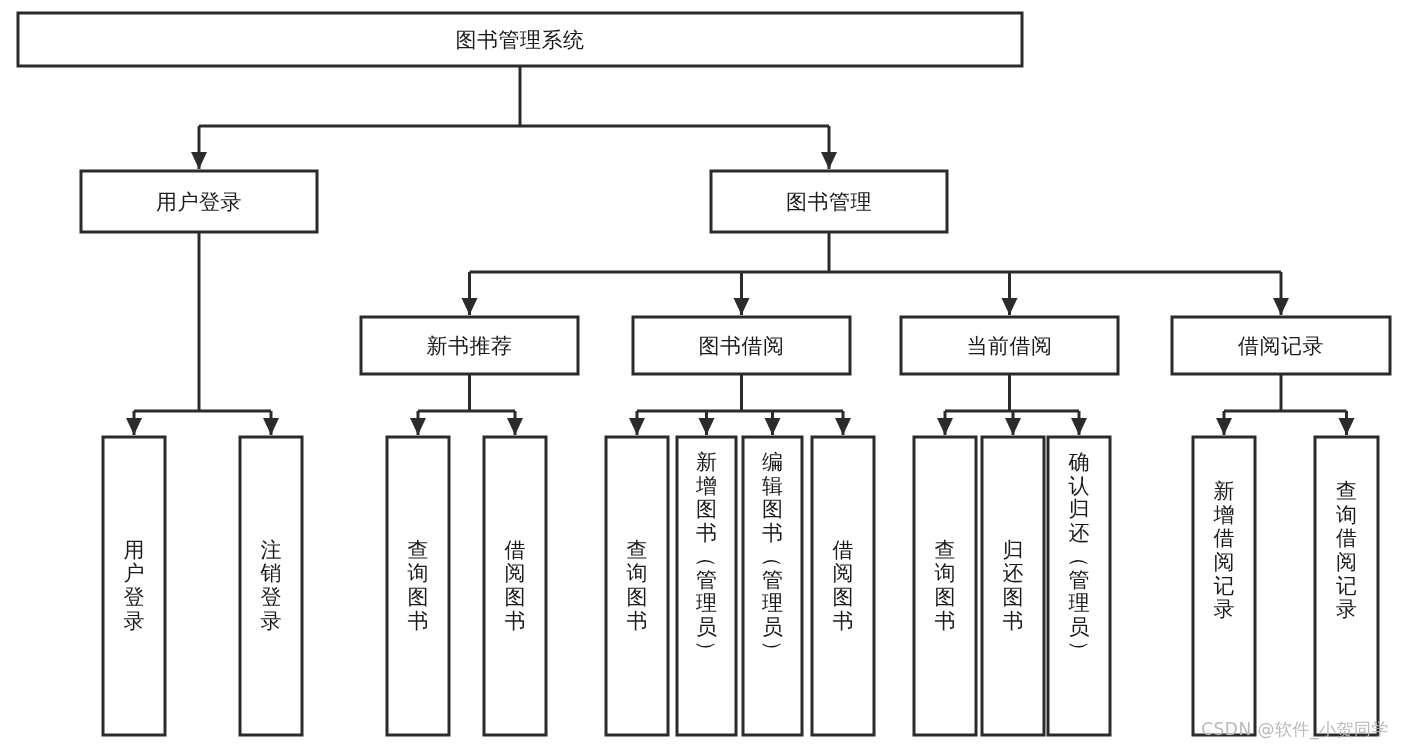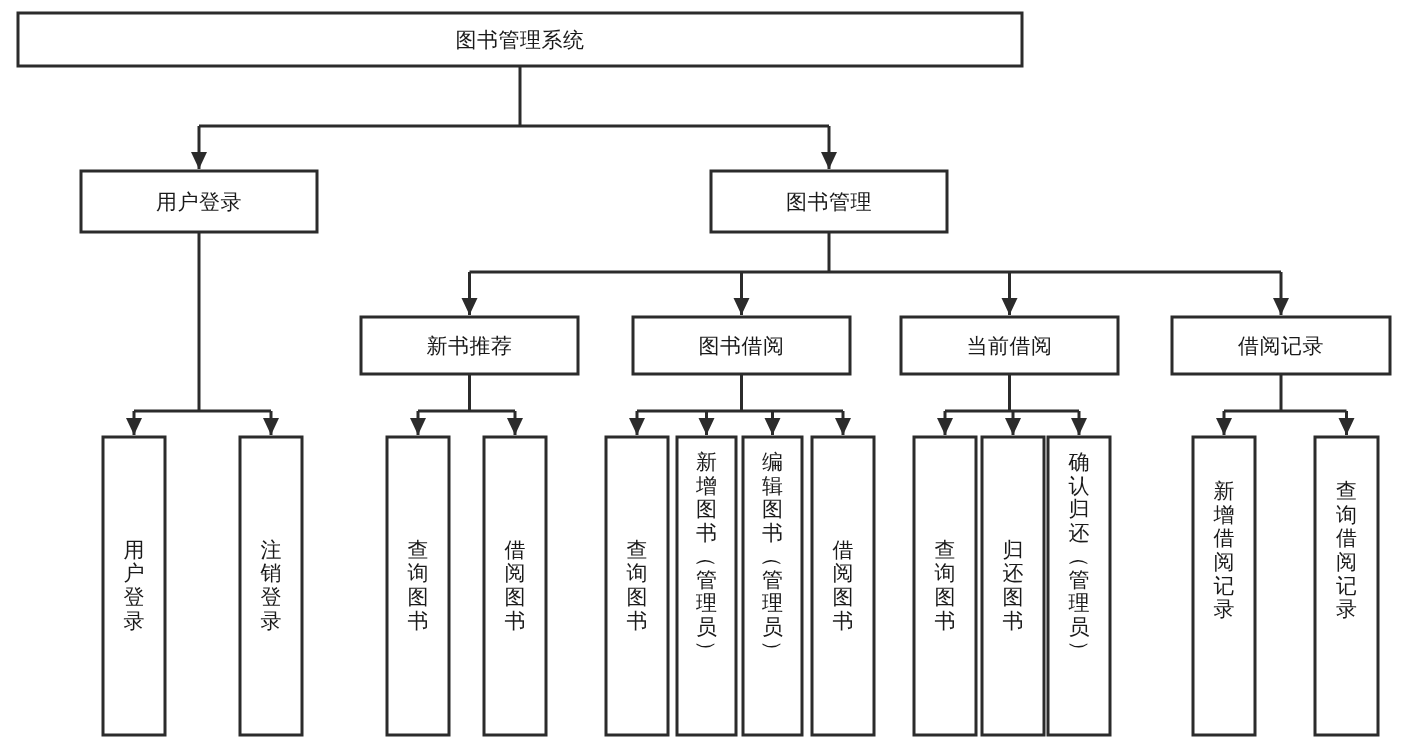--- a/index.html
+++ b/index.html
@@ -258,13 +258,14 @@
       </div>
       <div class="vert-label-wrap" style="left: 1315px; width: 63px; top: 479px; height: 144px;">
         <span class="vert-char">查</span>
         <span class="vert-char">询</span>
         <span class="vert-char">借</span>
         <span class="vert-char">阅</span>
         <span class="vert-char">记</span>
         <span class="vert-char">录</span>
       </div>
     </div>
+  <div class="watermark-text">CSDN @软件_小贺同学</div>
 </div>
 
 </body></html>

